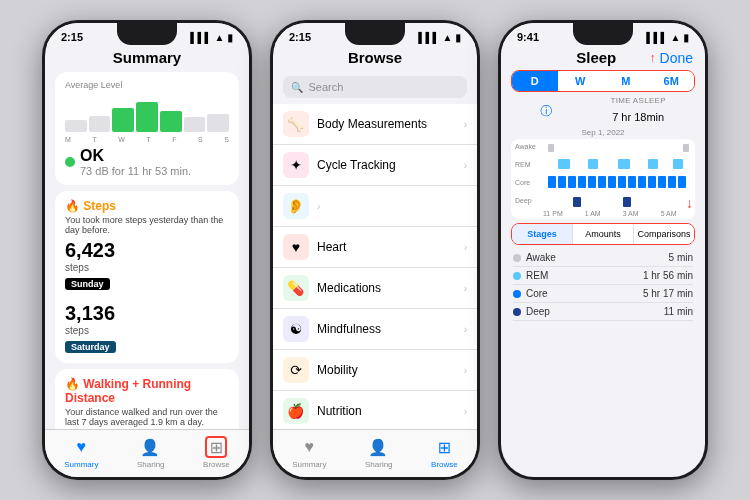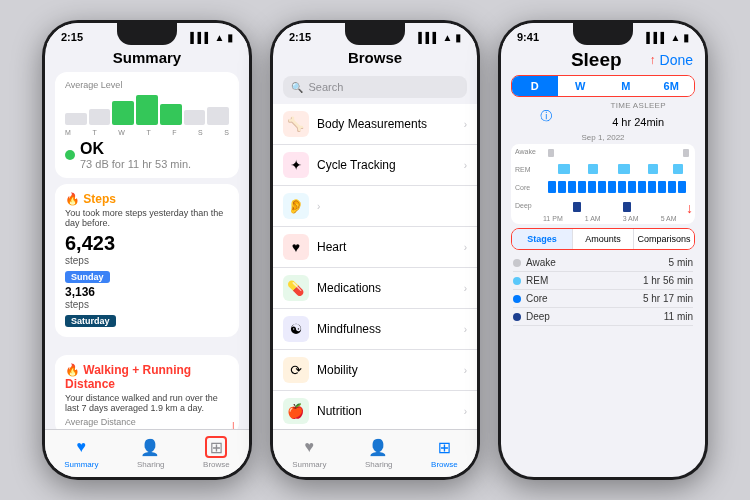--- a/index.html
+++ b/index.html
@@ -77,21 +77,21 @@
     .noise-section {
       margin: 0 10px;
       background: #fff;
       border-radius: 12px;
       padding: 8px 10px;
       margin-bottom: 6px;
     }
     .noise-label {
       font-size: 9px;
       color: #888;
-      margin-bottom: 5px;
+      margin-bottom: 12px;
     }
     .noise-bar-container {
       display: flex;
       align-items: flex-end;
       gap: 2px;
       height: 30px;
       margin-bottom: 4px;
     }
     .noise-bar {
       flex: 1;
@@ -128,33 +128,33 @@
     .section-title.red { color: #ff3b30; }
     .section-desc {
       font-size: 9px;
       color: #444;
       margin-bottom: 4px;
     }
     .steps-value { font-size: 20px; font-weight: 700; color: #000; }
     .steps-unit { font-size: 10px; color: #555; }
     .day-label {
       display: inline-block;
-      background: #3b82f6;
+      background: #000000;
       color: #fff;
       font-size: 9px;
       font-weight: 600;
       padding: 1px 6px;
       border-radius: 3px;
       margin: 2px 0;
     }
     .day-label.gray { background: #0c4a6e; }
-    .steps-value2 { font-size: 12px; font-weight: 600; color: #000; }
+    .steps-value2 { font-size: 20px; font-weight: 600; color: #000; margin-top: 10px; }
 
     .distance-section {
-      margin: 12px 10px;
+      margin: 0 10px;
       background: #fff;
       border-radius: 12px;
       padding: 8px 10px;
       margin-bottom: 6px;
     }
 
     .tab-bar {
       display: flex;
       justify-content: space-around;
       align-items: center;
@@ -231,21 +231,21 @@
     }
 
     
     .sleep-header {
       display: flex;
       align-items: center;
       justify-content: space-between;
       padding: 4px 12px 4px;
       background: #f2f2f7;
     }
-    .sleep-title { font-size: 19px; font-weight: 600; }
+    .sleep-title { font-size: 15px; font-weight: 600; }
     .done-btn { font-size: 14px; color: #007aff; font-weight: 500; }
     .sleep-tabs-row {
       display: flex;
       border: 1.5px solid #ff3b30;
       margin: 0 10px 4px;
       border-radius: 8px;
       overflow: hidden;
     }
     .sleep-tab {
       flex: 1;
@@ -515,21 +515,21 @@
         <div class="sleep-tab">M</div>
         <div class="sleep-tab">6M</div>
       </div>
 
       <div class="sleep-metrics">
         <div style="display:flex;align-items:center;">
           <span class="info-icon">ⓘ</span>
         </div>
         <div class="metric-block">
           <div class="metric-lbl">TIME ASLEEP</div>
-          <div class="metric-val"><span>4 hr 24</span><span>min</span></div>
+          <div class="metric-val"><span>7 hr 18</span><span>min</span></div>
         </div>
       </div>
       <div class="metric-date">Sep 1, 2022</div>
 
       <div class="sleep-chart">
         <div style="position:relative;height:100%;padding:4px 6px;">
 
           <div style="position:absolute;left:4px;top:4px;font-size:7px;color:#888;">Awake</div>
           <div style="position:absolute;left:4px;top:22px;font-size:7px;color:#888;">REM</div>
           <div style="position:absolute;left:4px;top:40px;font-size:7px;color:#888;">Core</div>

